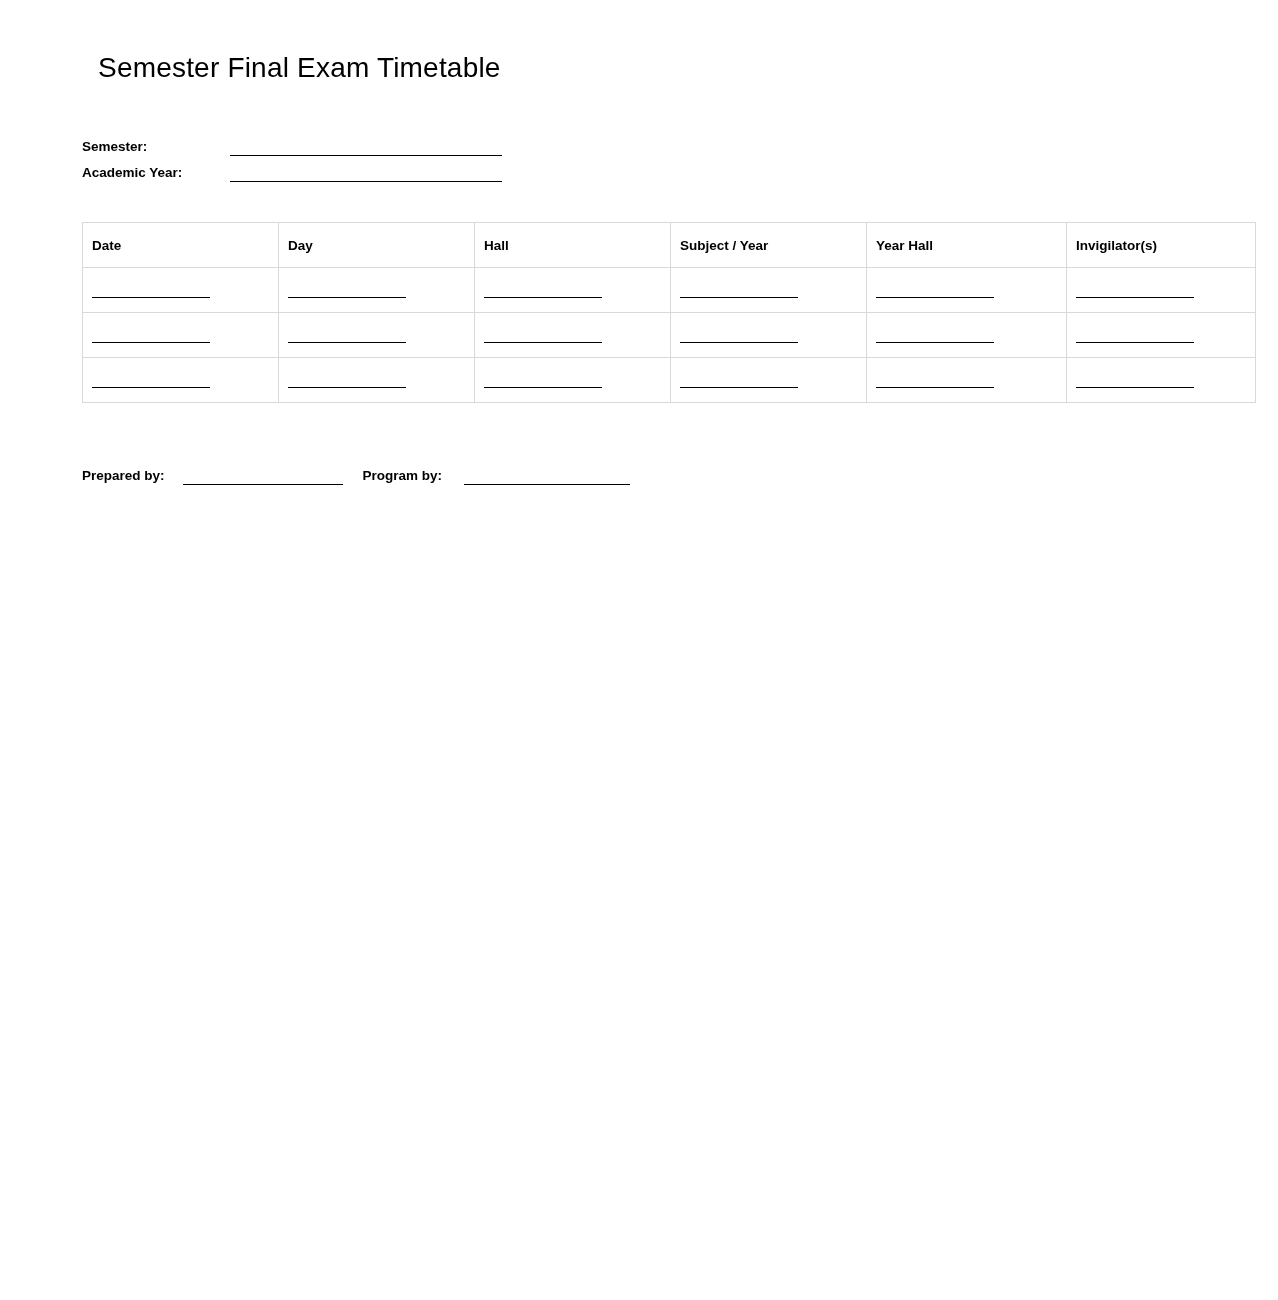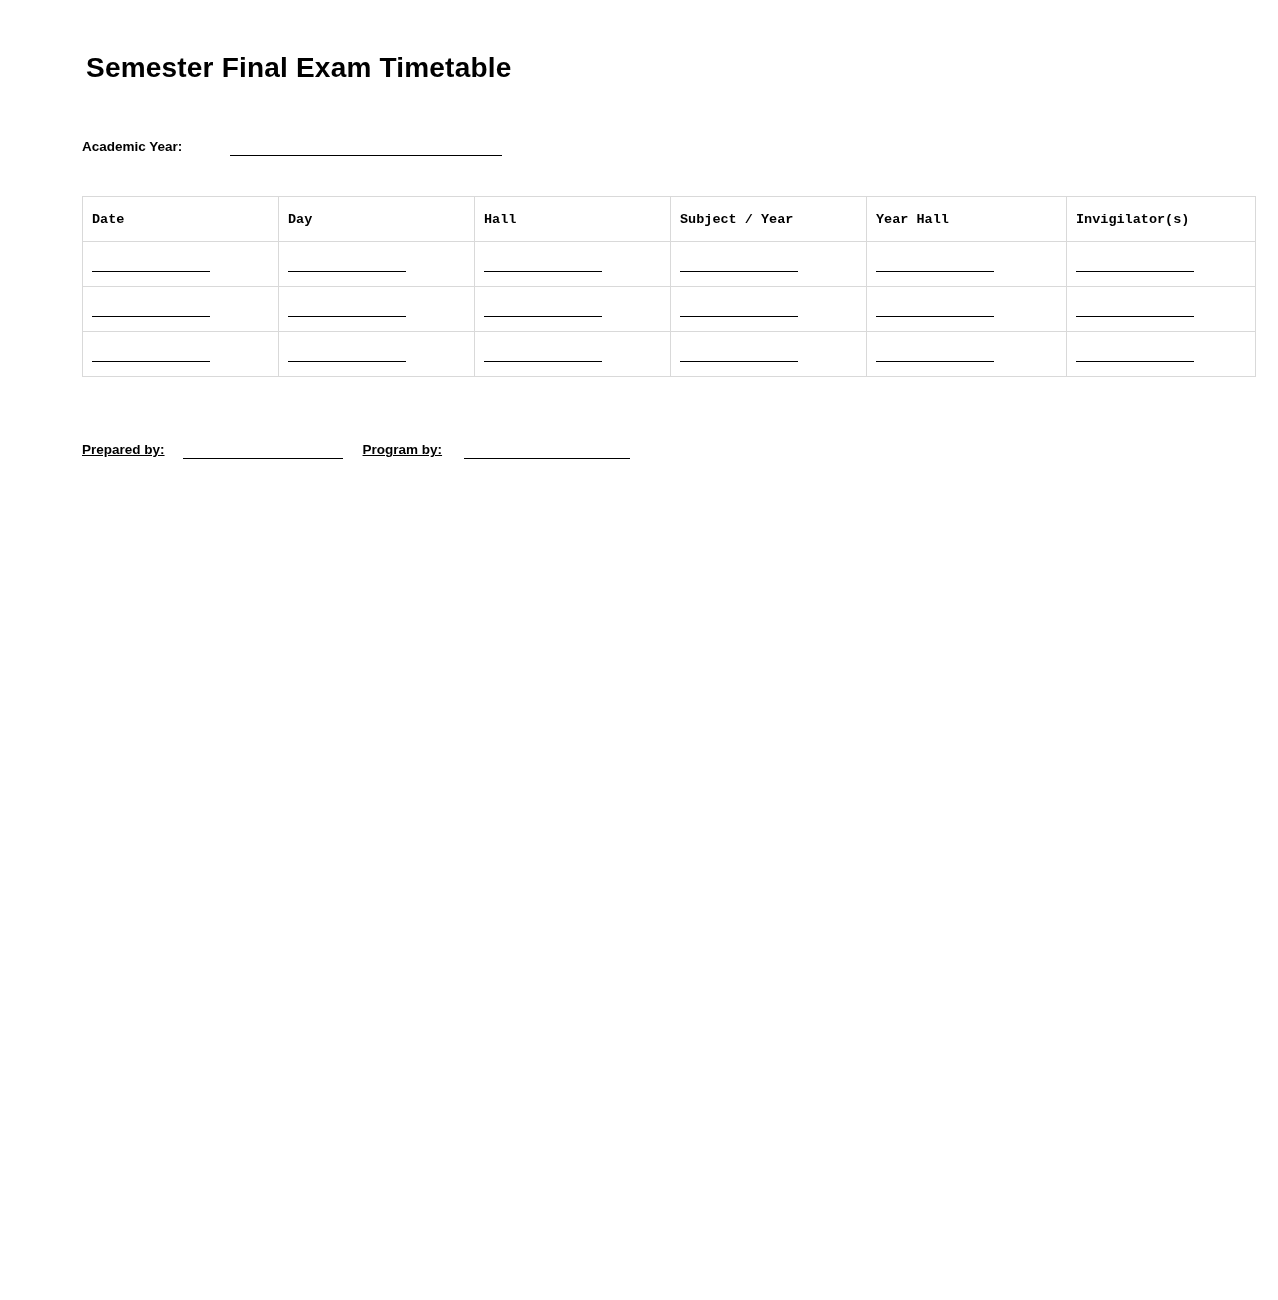--- a/index.html
+++ b/index.html
@@ -14,23 +14,23 @@
     color: #000000;
     position: relative;
     overflow: hidden;
   }
   .page {
     padding: 52px 82px 0 82px;
     box-sizing: border-box;
   }
   .doc-title {
     font-size: 28px;
-    font-weight: bold;
+    font-weight: normal;
     letter-spacing: 0.2px;
-    margin: 0 0 46px 4px;
+    margin: 0 0 46px 16px;
   }
   .meta-block {
     margin-bottom: 40px;
   }
   .meta-row {
     display: flex;
     align-items: flex-end;
     height: 26px;
   }
   .meta-label {
@@ -43,21 +43,20 @@
   .meta-line {
     width: 272px;
     border-bottom: 1px solid #000;
     height: 15px;
   }
   table.schedule {
     border-collapse: collapse;
     width: 1113px;
     table-layout: fixed;
     margin-top: 4px;
-    font-family: Liberation Mono, monospace;
   }
   table.schedule th,
   table.schedule td {
     border: 1px solid #d9d9d9;
     padding: 0;
     vertical-align: middle;
   }
   table.schedule th {
     height: 44px;
     text-align: left;
@@ -84,40 +83,43 @@
   .signature-block {
     margin-top: 58px;
     display: flex;
     align-items: flex-end;
     height: 24px;
   }
   .sig-label {
     font-size: 13.5px;
     font-weight: bold;
     line-height: 18px;
-    text-decoration: underline;
   }
   .sig-line {
     border-bottom: 1px solid #000;
     height: 15px;
   }
   .sig-gap-1 { width: 18px; flex: 0 0 18px; }
   .sig-gap-2 { width: 20px; flex: 0 0 20px; }
   .sig-gap-3 { width: 22px; flex: 0 0 22px; }
   .sig-line-prepared { width: 160px; flex: 0 0 160px; }
   .sig-line-checked  { width: 166px; flex: 0 0 166px; }
 </style>
 </head>
 <body>
 
 <div class="page">
 
   <h1 class="doc-title">Semester Final Exam Timetable</h1>
 
   <div class="meta-block">
+    <div class="meta-row">
+      <span class="meta-label">Semester:</span>
+      <span class="meta-line"></span>
+    </div>
     <div class="meta-row">
       <span class="meta-label">Academic Year:</span>
       <span class="meta-line"></span>
     </div>
   </div>
 
   <table class="schedule">
     <thead>
       <tr>
         <th class="col-date">Date</th>

